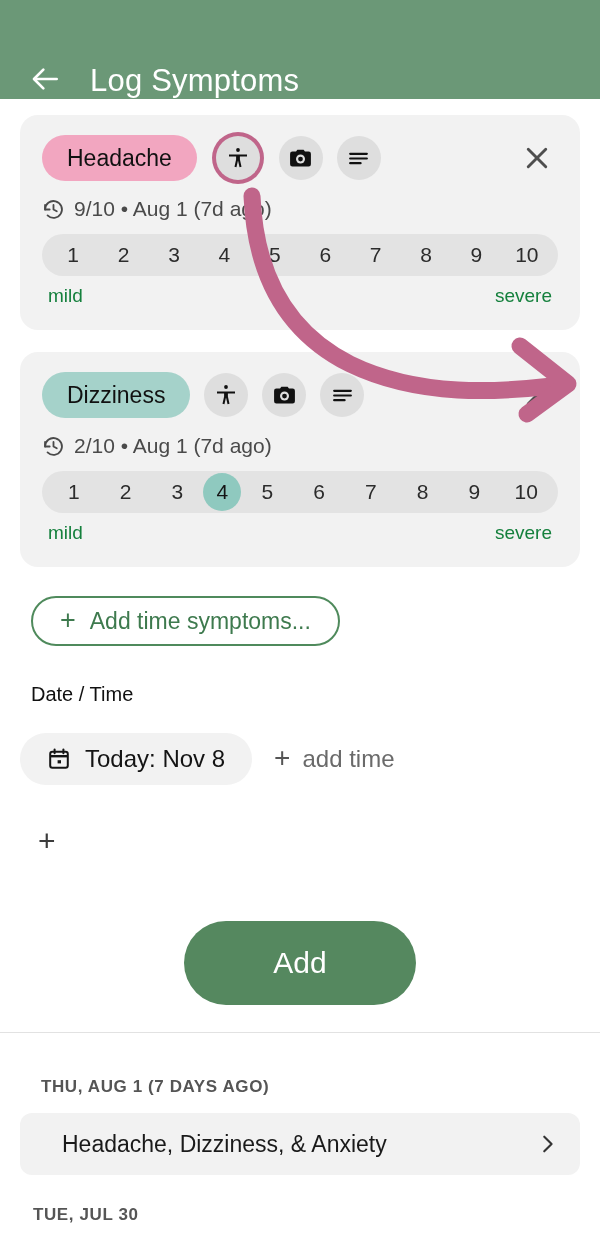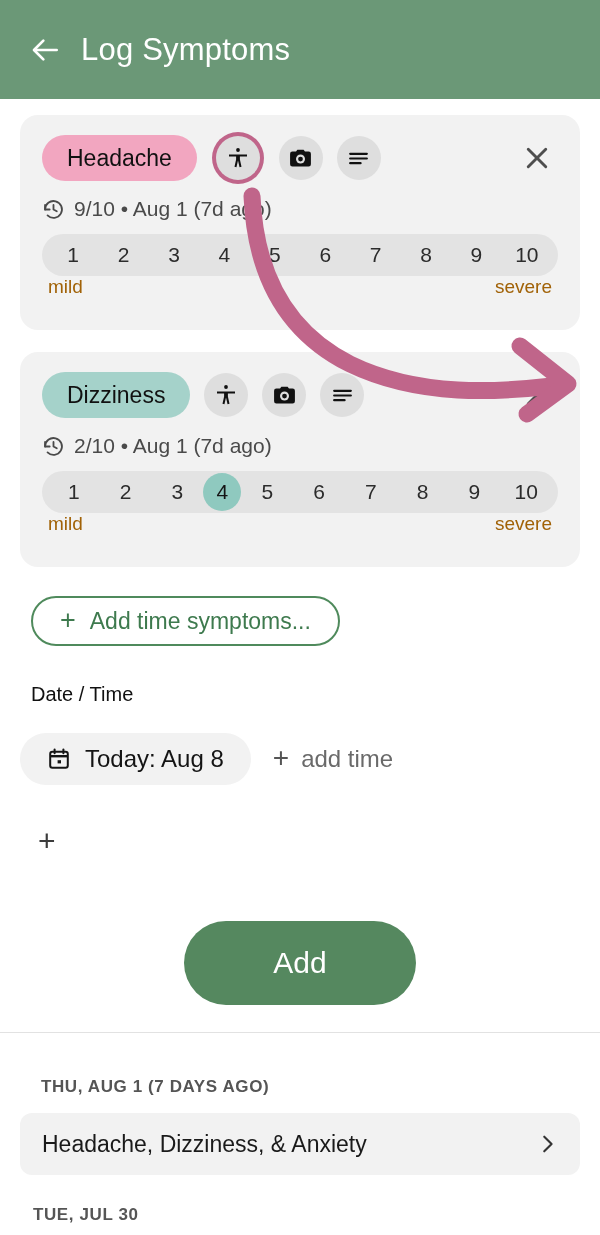--- a/index.html
+++ b/index.html
@@ -20,23 +20,23 @@
     background: #ffffff;
   }
 
   
   .appbar {
     position: absolute;
     left: 0; top: 0;
     width: 600px; height: 99px;
     background: #6B9877;
     display: flex;
-    align-items: center;
+    align-items: flex-end;
     padding-left: 26px;
-    gap: 15px;
+    gap: 24px;
   }
   .back-btn {
     width: 40px; height: 40px;
     display: flex; align-items: center; justify-content: center;
     cursor: pointer;
   }
   .appbar-title {
     color: #ffffff;
     font-size: 31px;
     font-weight: 500;
@@ -141,23 +141,24 @@
   .scale-cell.sel-teal {
     background: #8FC9BF;
     color: #151515;
     max-width: 38px;
     margin: 0 auto;
     font-weight: 500;
   }
   .scale-ends {
     display: flex;
     justify-content: space-between;
+    margin-top: 9px;
     padding: 0 6px;
     font-size: 19px;
-    color: #a16207;
+    color: #15803d;
   }
 
   
   .add-more {
     position: absolute;
     left: 31px; top: 497px;
     height: 50px;
     border: 2px solid #4F8A5C;
     border-radius: 25px;
     display: flex;
@@ -271,20 +272,21 @@
     background: #F2F2F2;
     border-radius: 12px;
     display: flex;
     align-items: center;
     padding: 0 22px;
     cursor: pointer;
   }
   .hist-label {
     font-size: 23px;
     color: #1A1A1A;
+    margin-left: 20px;
   }
   .chev {
     margin-left: auto;
     display: flex; align-items: center;
   }
 
   
   .annot {
     position: absolute;
     left: 0; top: 0;
@@ -443,21 +445,21 @@
 
     <div class="date-row">
       <div class="date-chip">
         <svg width="24" height="24" viewBox="0 0 24 24" fill="none" stroke="#141414" stroke-width="2" stroke-linejoin="round">
           <rect x="3.2" y="4.8" width="17.6" height="16" rx="2.2"></rect>
           <line x1="3.2" y1="9.2" x2="20.8" y2="9.2" stroke-width="2.4"></line>
           <line x1="7.6" y1="2.6" x2="7.6" y2="6.2" stroke-linecap="round"></line>
           <line x1="16.4" y1="2.6" x2="16.4" y2="6.2" stroke-linecap="round"></line>
           <rect x="10.6" y="13.2" width="3.4" height="3.2" fill="#141414" stroke="none"></rect>
         </svg>
-        <span>Today: Aug 8</span>
+        <span>Today: Nov 8</span>
       </div>
       <div class="add-time">
         <span class="plus-gray">+</span>
         <span>add time</span>
       </div>
     </div>
 
     <div class="add-notes">
       <span class="plus-dark">+</span>
     </div>

